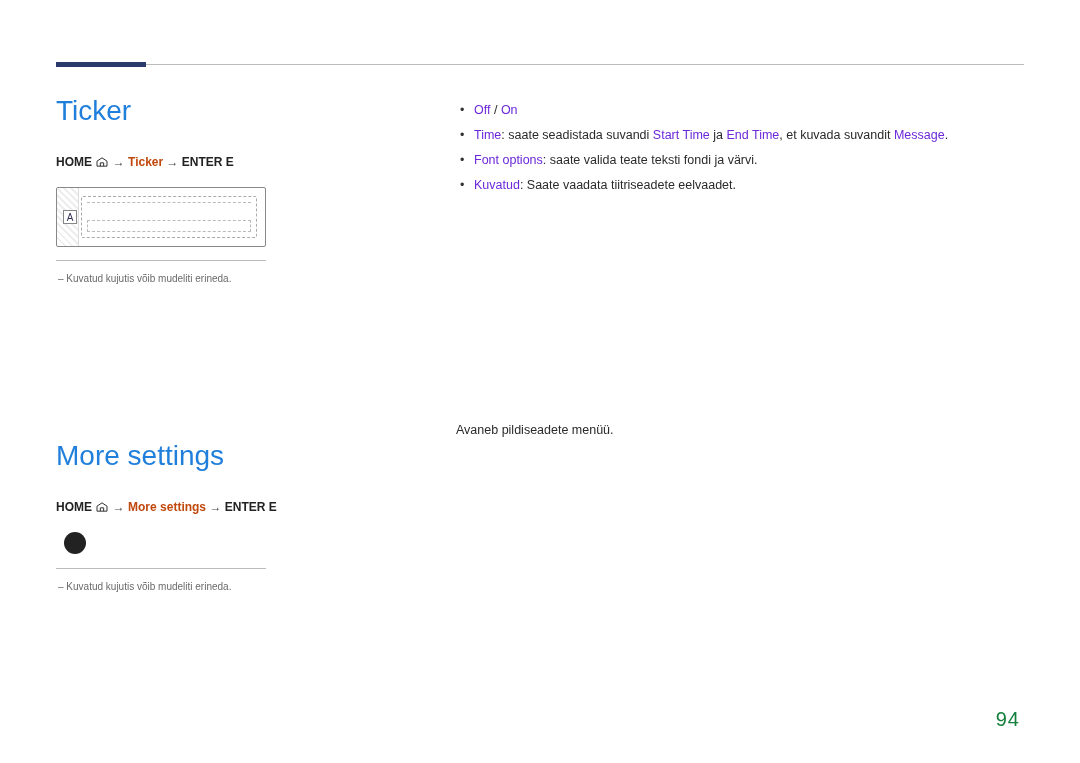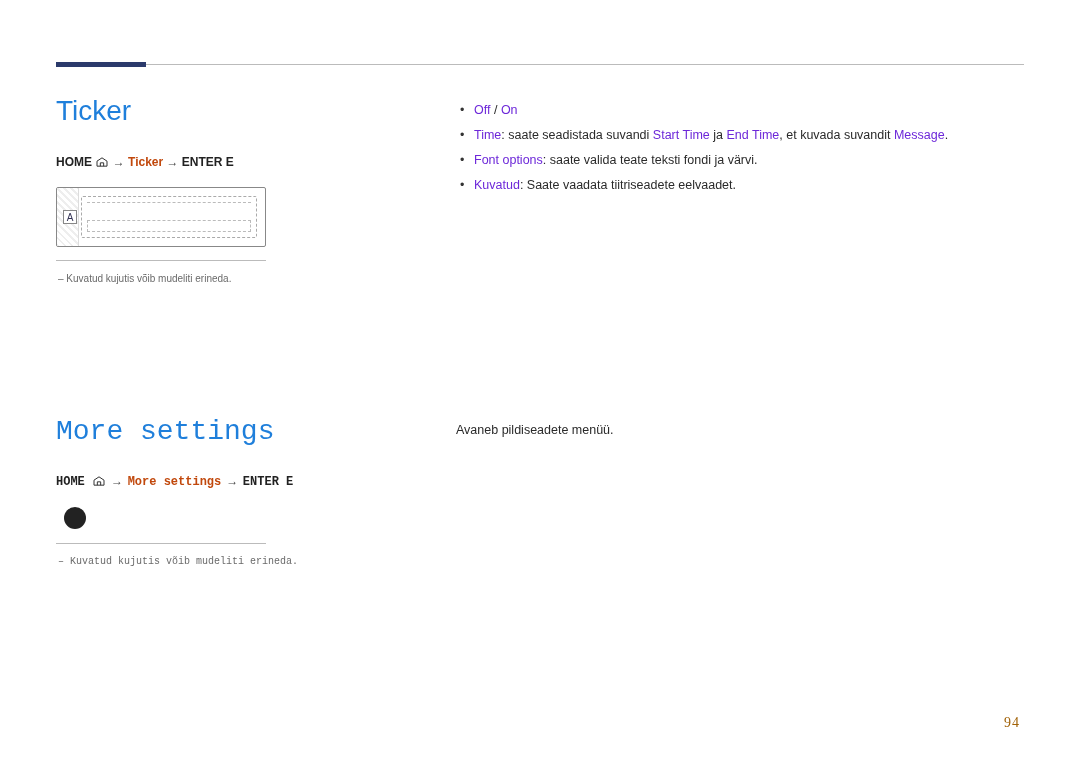--- a/index.html
+++ b/index.html
@@ -26,21 +26,21 @@
       width: 90px;
       height: 5px;
       background: #2b3a6b;
     }
     .section-left {
       position: absolute;
       left: 56px;
       width: 340px;
     }
     .section-ticker { top: 95px; }
-    .section-more { top: 416px; font-family: Liberation Mono, monospace; }
+    .section-more { top: 440px; }
     .h2 {
       font-size: 28px;
       font-weight: 400;
       color: #1f7fdb;
       margin-bottom: 28px;
     }
     .breadcrumb {
       font-size: 12px;
       color: #222;
       margin-bottom: 18px;
@@ -140,24 +140,23 @@
       content: "•";
       position: absolute;
       left: -14px;
       color: #333;
     }
     .hl { color: #6d28d9; }
     .page-num {
       position: absolute;
       right: 60px;
       bottom: 32px;
-      font-size: 14px;
-      color: #a16207;
+      font-size: 20px;
+      color: #15803d;
       letter-spacing: 1px;
-      font-family: Liberation Serif, serif;
     }
   </style>
 </head>
 <body>
 
 <div class="top-bar"></div>
 <div class="top-bar-accent"></div>
 
 <div class="section-left section-ticker">
   <h2 class="h2">Ticker</h2>

